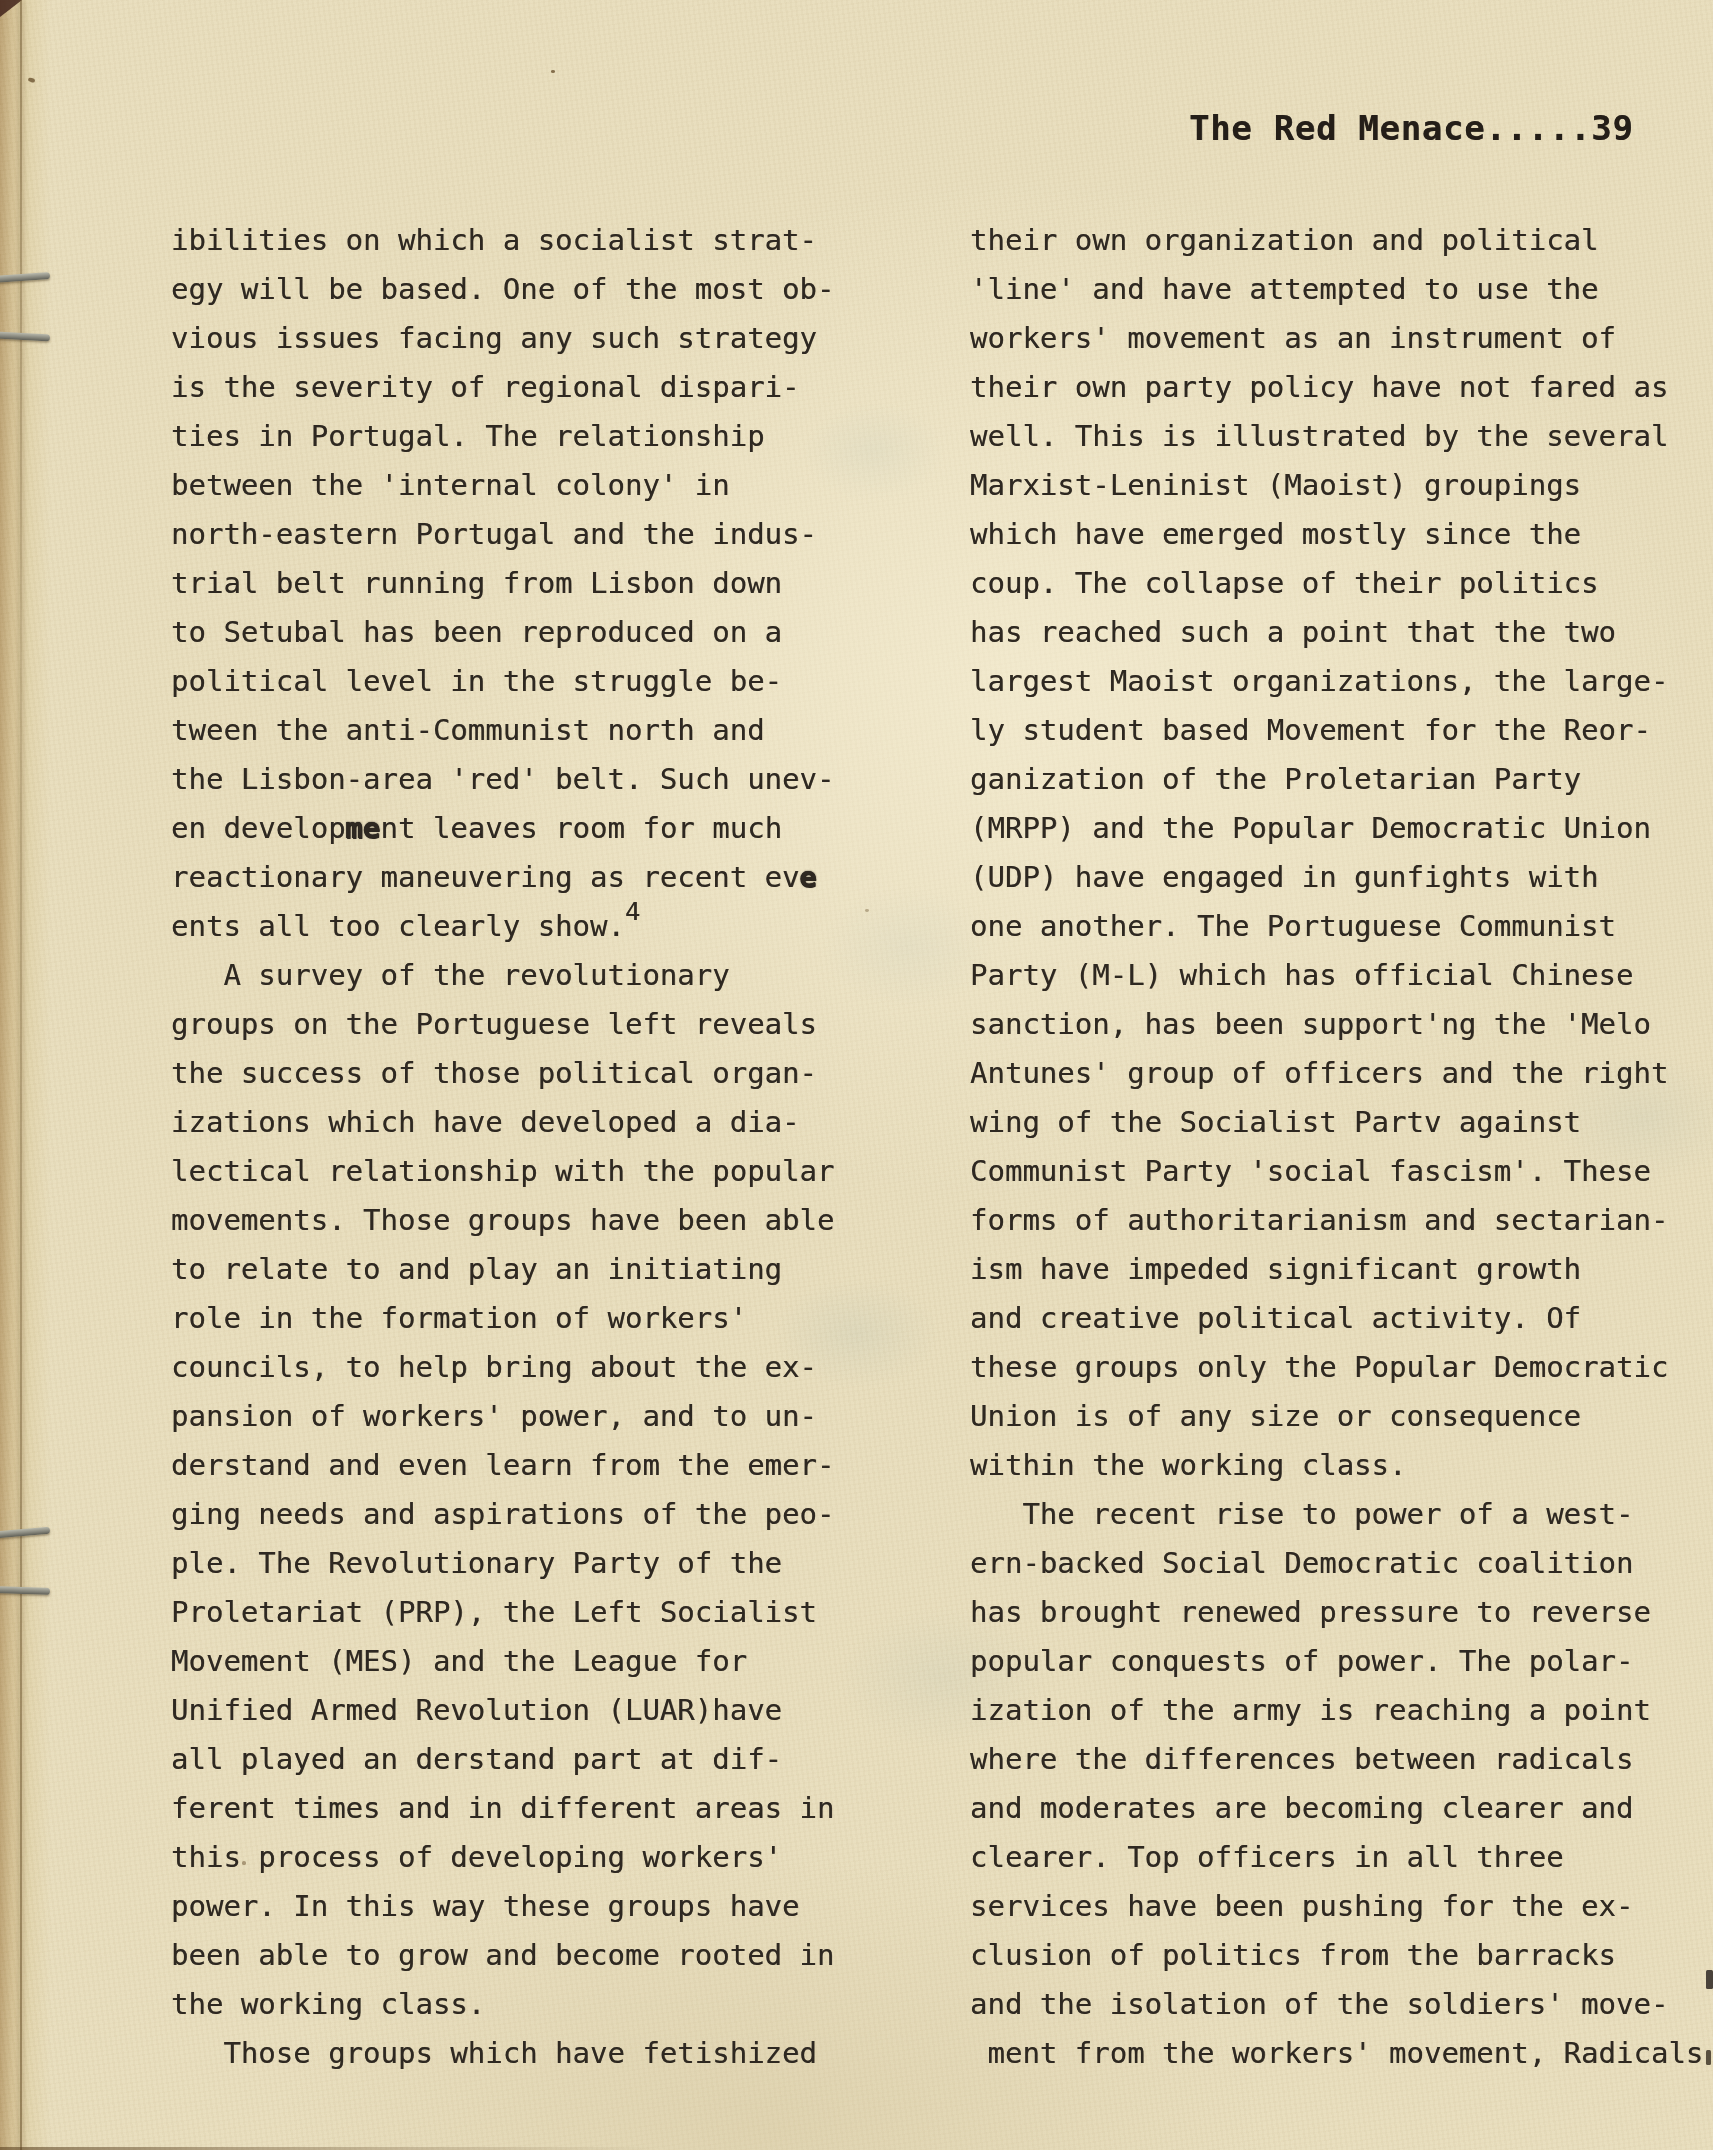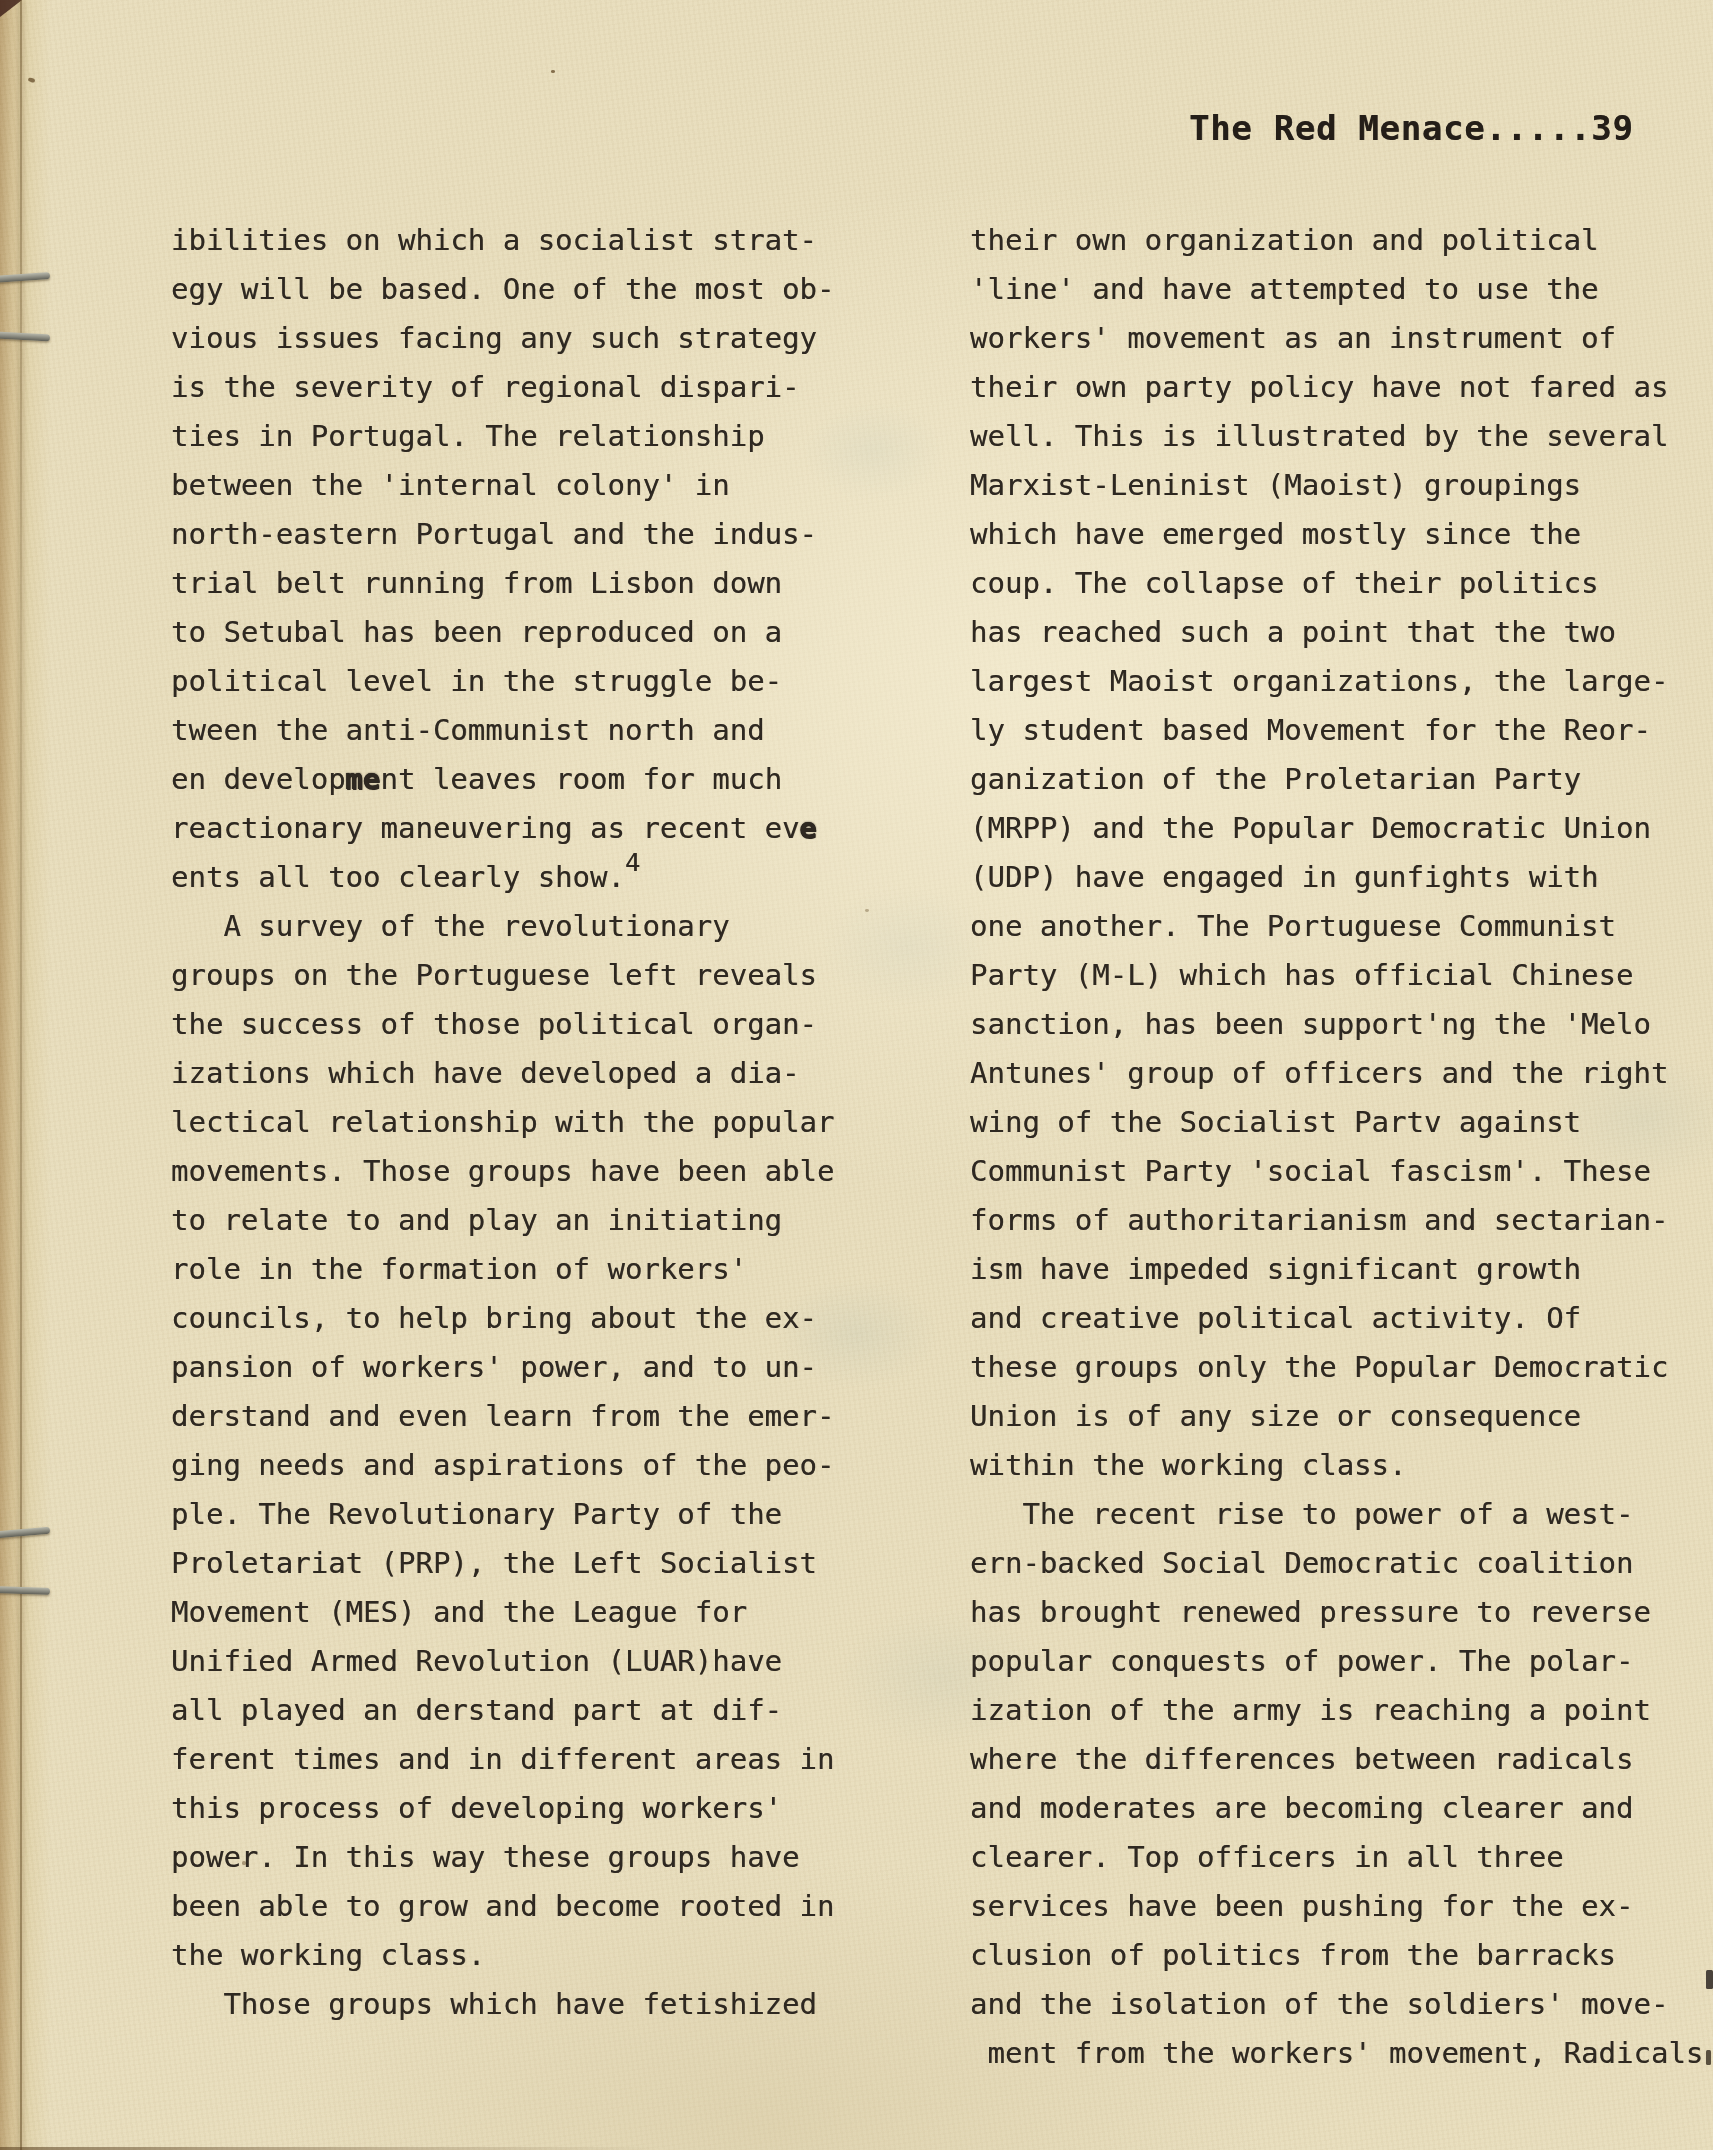--- a/index.html
+++ b/index.html
@@ -100,20 +100,21 @@
       <div class="line">egy will be based. One of the most ob-</div>
       <div class="line">vious issues facing any such strategy</div>
       <div class="line">is the severity of regional dispari-</div>
       <div class="line">ties in Portugal. The relationship</div>
       <div class="line">between the 'internal colony' in</div>
       <div class="line">north-eastern Portugal and the indus-</div>
       <div class="line">trial belt running from Lisbon down</div>
       <div class="line">to Setubal has been reproduced on a</div>
       <div class="line">political level in the struggle be-</div>
       <div class="line">tween the anti-Communist north and</div>
+      <div class="line">the Lisbon-area 'red' belt. Such unev-</div>
       <div class="line"><span>en develop</span><span class="seg-overstrike">me</span><span>nt leaves room for much</span></div>
       <div class="line"><span>reactionary maneuvering as recent ev</span><span class="seg-overstrike">e</span></div>
       <div class="line"><span>ents all too clearly show.</span><span class="seg-superscript">4</span></div>
       <div class="line">   A survey of the revolutionary</div>
       <div class="line">groups on the Portuguese left reveals</div>
       <div class="line">the success of those political organ-</div>
       <div class="line">izations which have developed a dia-</div>
       <div class="line">lectical relationship with the popular</div>
       <div class="line">movements. Those groups have been able</div>
       <div class="line">to relate to and play an initiating</div>

